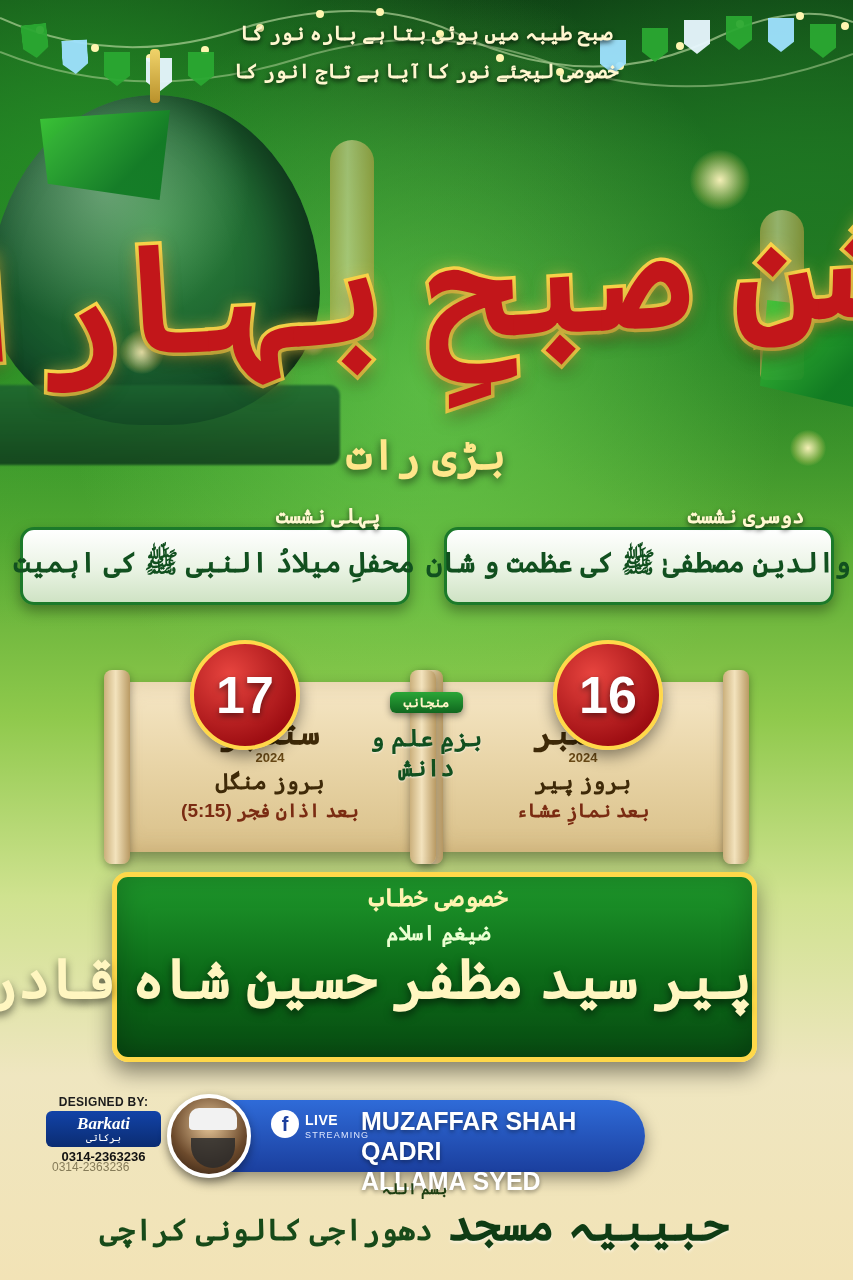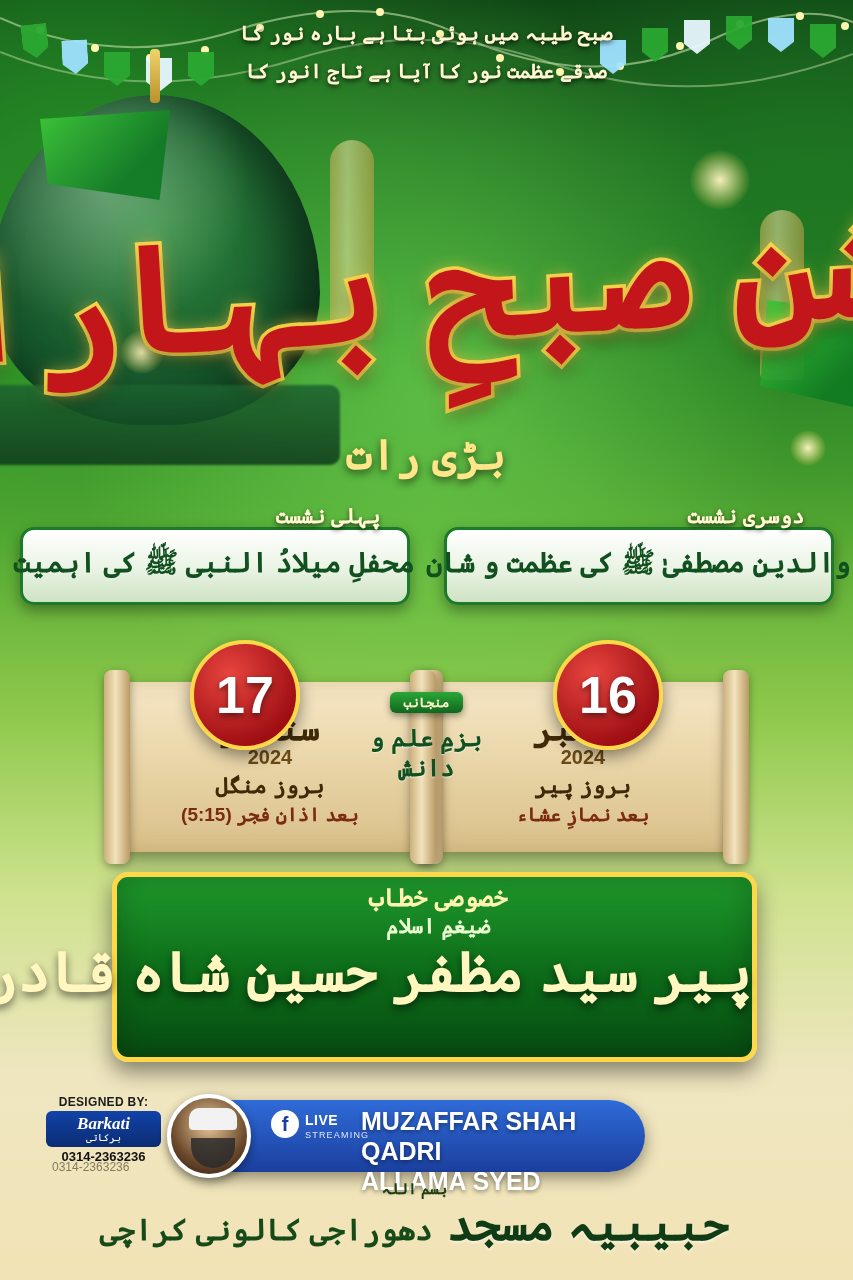--- a/index.html
+++ b/index.html
@@ -141,21 +141,21 @@
   .scroll:before{left:-16px;}
   .scroll:after{right:-16px;}
   .scroll-right{right:120px;}
   .scroll-left{left:120px;}
   .scroll .inner{
     position:absolute;inset:14px 26px;
     display:flex;flex-direction:column;align-items:center;justify-content:center;
     text-align:center;color:#5a3c12;
   }
   .scroll .month{font-size:34px;font-weight:bold;color:#3f2a08;white-space:nowrap;}
-  .scroll .year{font-size:20px;font-weight:bold;color:#6a4a16;margin-top:-2px;}
+  .scroll .year{font-size:13px;font-weight:bold;color:#6a4a16;margin-top:-2px;}
   .scroll .day{font-size:22px;font-weight:bold;color:#3f2a08;margin-top:4px;}
   .scroll .time{font-size:19px;font-weight:bold;color:#7a2b12;margin-top:4px;}
 
   .daybadge{
     position:absolute;top:0;width:110px;height:110px;border-radius:50%;
     background:radial-gradient(circle at 35% 30%,#e8453f,#9d0d12 75%);
     border:4px solid #ffd84a;
     box-shadow:0 6px 16px rgba(0,0,0,.45);
     display:flex;align-items:center;justify-content:center;
     color:#fff;font-size:52px;font-weight:bold;
@@ -185,21 +185,21 @@
     background:linear-gradient(180deg,#1f9a2c,#0c6a18 55%,#084d12);
     border:5px solid #ffd84a;
     border-radius:16px;
     box-shadow:0 10px 22px rgba(0,0,0,.45), inset 0 0 30px rgba(0,0,0,.25);
     direction:rtl;text-align:center;padding-left:8px;
   }
   .speaker .khitab{
     margin-top:6px;color:#fff3b0;font-size:25px;font-weight:bold;
   }
   .speaker .zianam{
-    margin-top:2px;color:#eaffd0;font-size:21px;font-weight:bold;
+    margin-top:9px;color:#eaffd0;font-size:21px;font-weight:bold;
   }
   .speaker .sname{
     margin-top:2px;color:#fff6c0;font-size:56px;font-weight:bold;line-height:1.15;
     text-shadow:0 4px 8px rgba(0,0,0,.55);white-space:nowrap;
   }
 
   
   .designer{
     position:absolute;left:46px;top:1095px;width:115px;height:75px;
     text-align:center;
@@ -327,21 +327,21 @@
   <div class="bigflag" style="left:40px;top:110px;width:130px;height:90px;clip-path:polygon(0 10%,100% 0,92% 100%,6% 82%);"></div>
   <div class="bigflag" style="left:760px;top:300px;width:120px;height:110px;clip-path:polygon(6% 0,100% 12%,88% 100%,0 78%);"></div>
 
   <div class="bokeh" style="left:690px;top:150px;width:60px;height:60px;"></div>
   <div class="bokeh" style="left:120px;top:330px;width:44px;height:44px;"></div>
   <div class="bokeh" style="left:300px;top:330px;width:26px;height:26px;"></div>
   <div class="bokeh" style="left:790px;top:430px;width:36px;height:36px;"></div>
 
   <div class="couplet">
     <div>صبح طیبہ میں ہوئی بتا ہے بارہ نور کا</div>
-    <div>صدقے عظمت نور کا آیا ہے تاج انور کا</div>
+    <div>خصوصی لیجئے نور کا آیا ہے تاج انور کا</div>
   </div>
 
   <div class="title-wrap">
     <div class="title-main">جشنِ صبحِ بہاراں</div>
   </div>
   <div class="title-sub">بڑی رات</div>
 
   <div class="sessions">
     <div class="session">
       <div class="stag">پہلی نشست</div>

